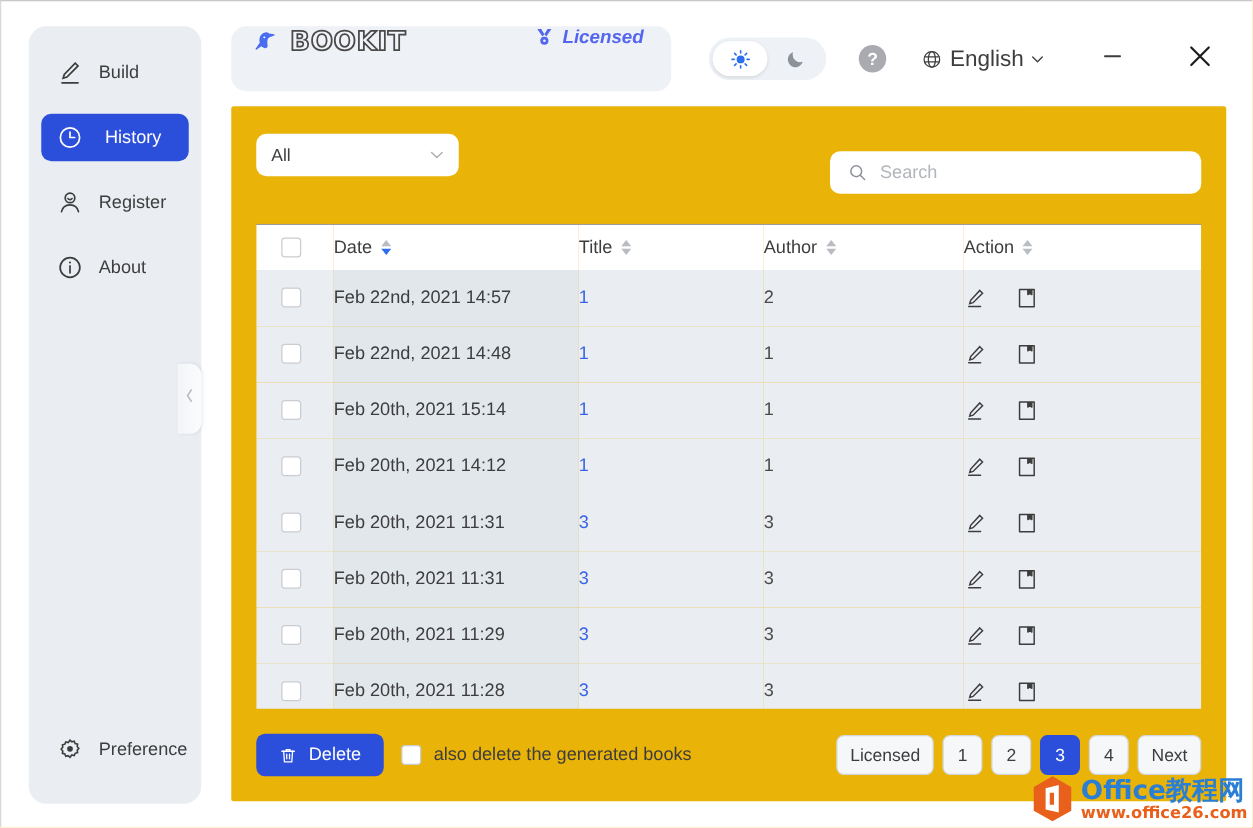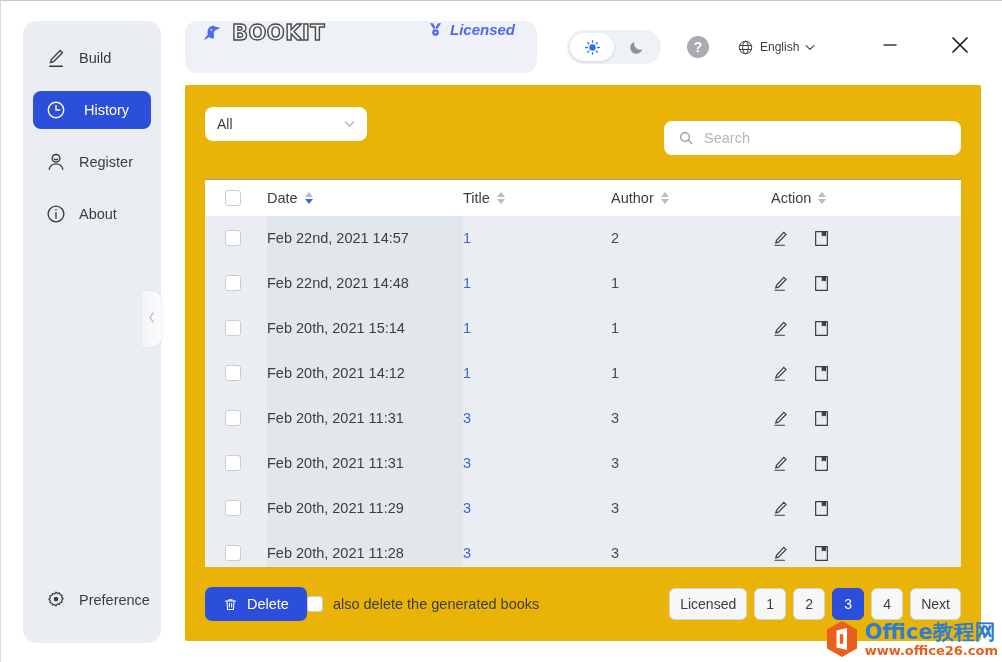--- a/index.html
+++ b/index.html
@@ -134,21 +134,21 @@
     background: #a9abb0;
     color: #ffffff;
     font-size: 14px; font-weight: bold;
     display: flex; align-items: center; justify-content: center;
     cursor: pointer;
   }
 
   .lang {
     margin-left: 28px;
     display: flex; align-items: center; gap: 6px;
-    font-size: 12px;
+    font-size: 18px;
     color: #3d3d3d;
     cursor: pointer;
   }
   .lang svg.globe { width: 17px; height: 17px; display:block; }
   .lang svg.caret { width: 10px; height: 7px; display:block; }
 
   .win-min, .win-close {
     position: absolute;
     top: 50%; transform: translateY(-50%);
     display: flex; align-items: center; justify-content: center;
@@ -268,21 +268,21 @@
 
   
   .footer {
     position: absolute;
     left: 20px; right: 20px; bottom: 20px;
     height: 34px;
     display: flex;
     align-items: center;
     justify-content: space-between;
   }
-  .footer-left { display: flex; align-items: center; }
+  .footer-left { display: flex; align-items: center; gap: 14px; }
   .delete-btn {
     height: 34px;
     background: #2c4fdb;
     color: #ffffff;
     border: none;
     border-radius: 7px;
     padding: 0 18px;
     font-size: 14.5px;
     display: flex; align-items: center; gap: 9px;
     cursor: pointer;

